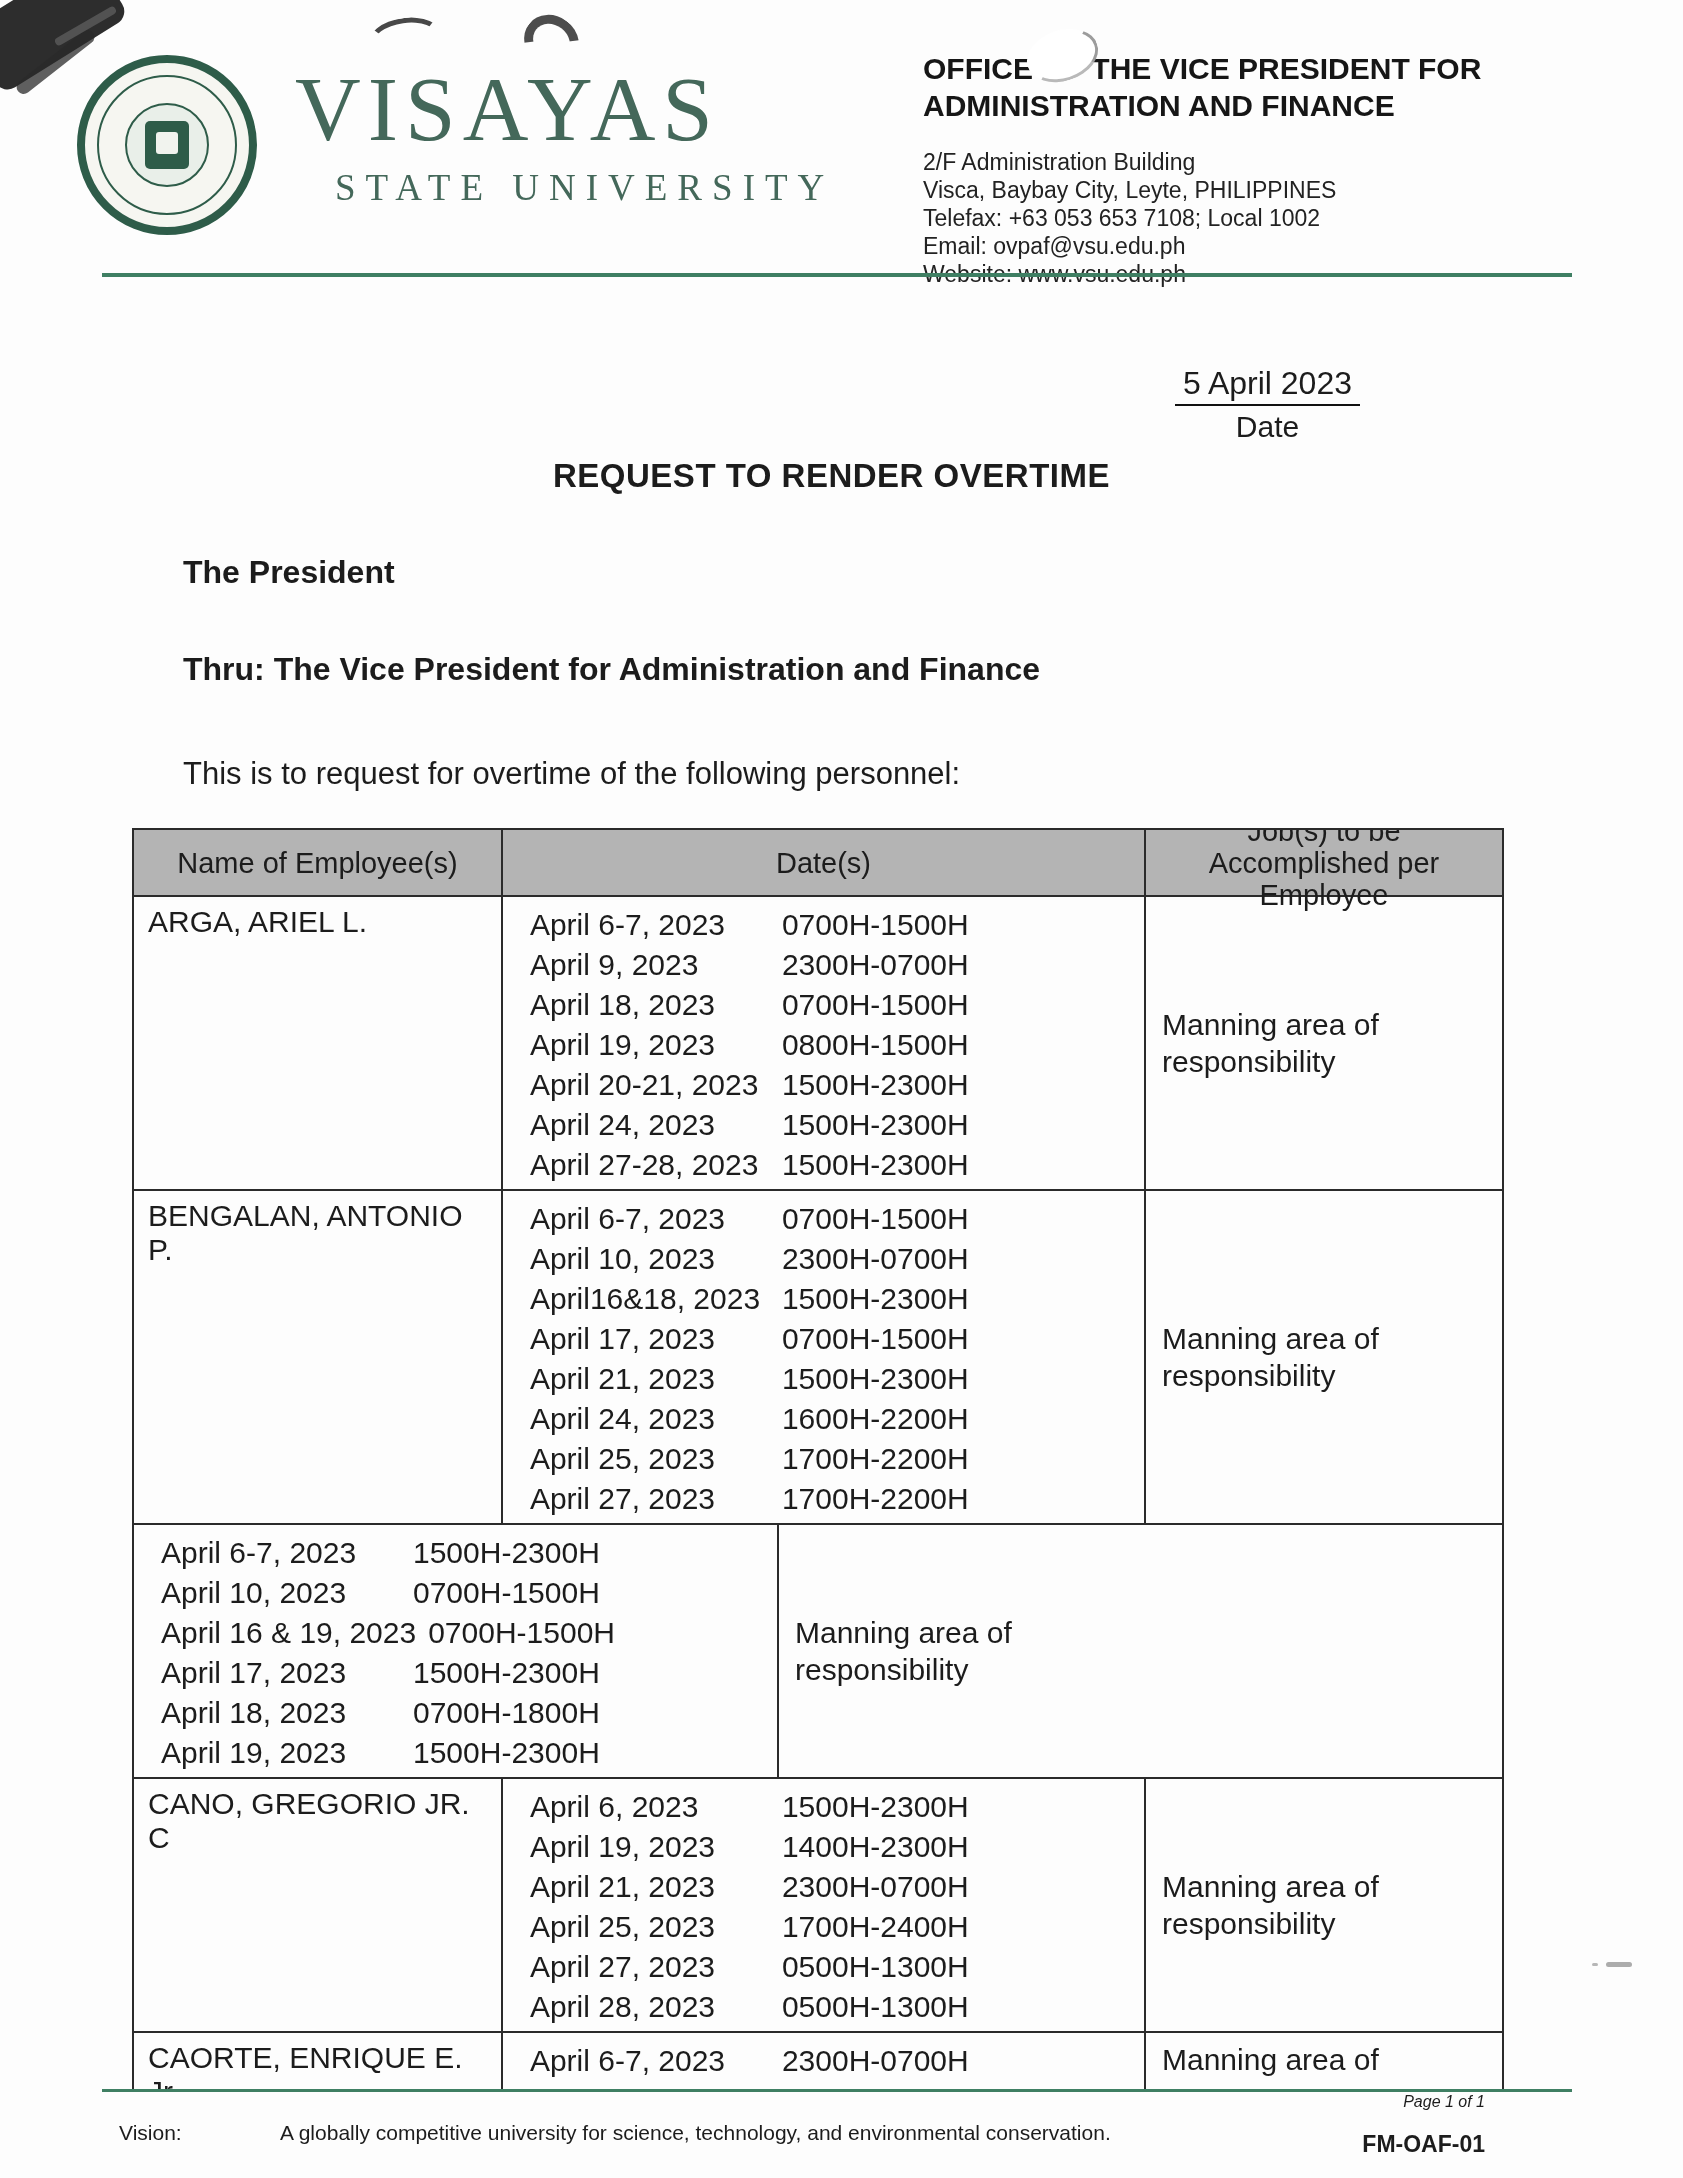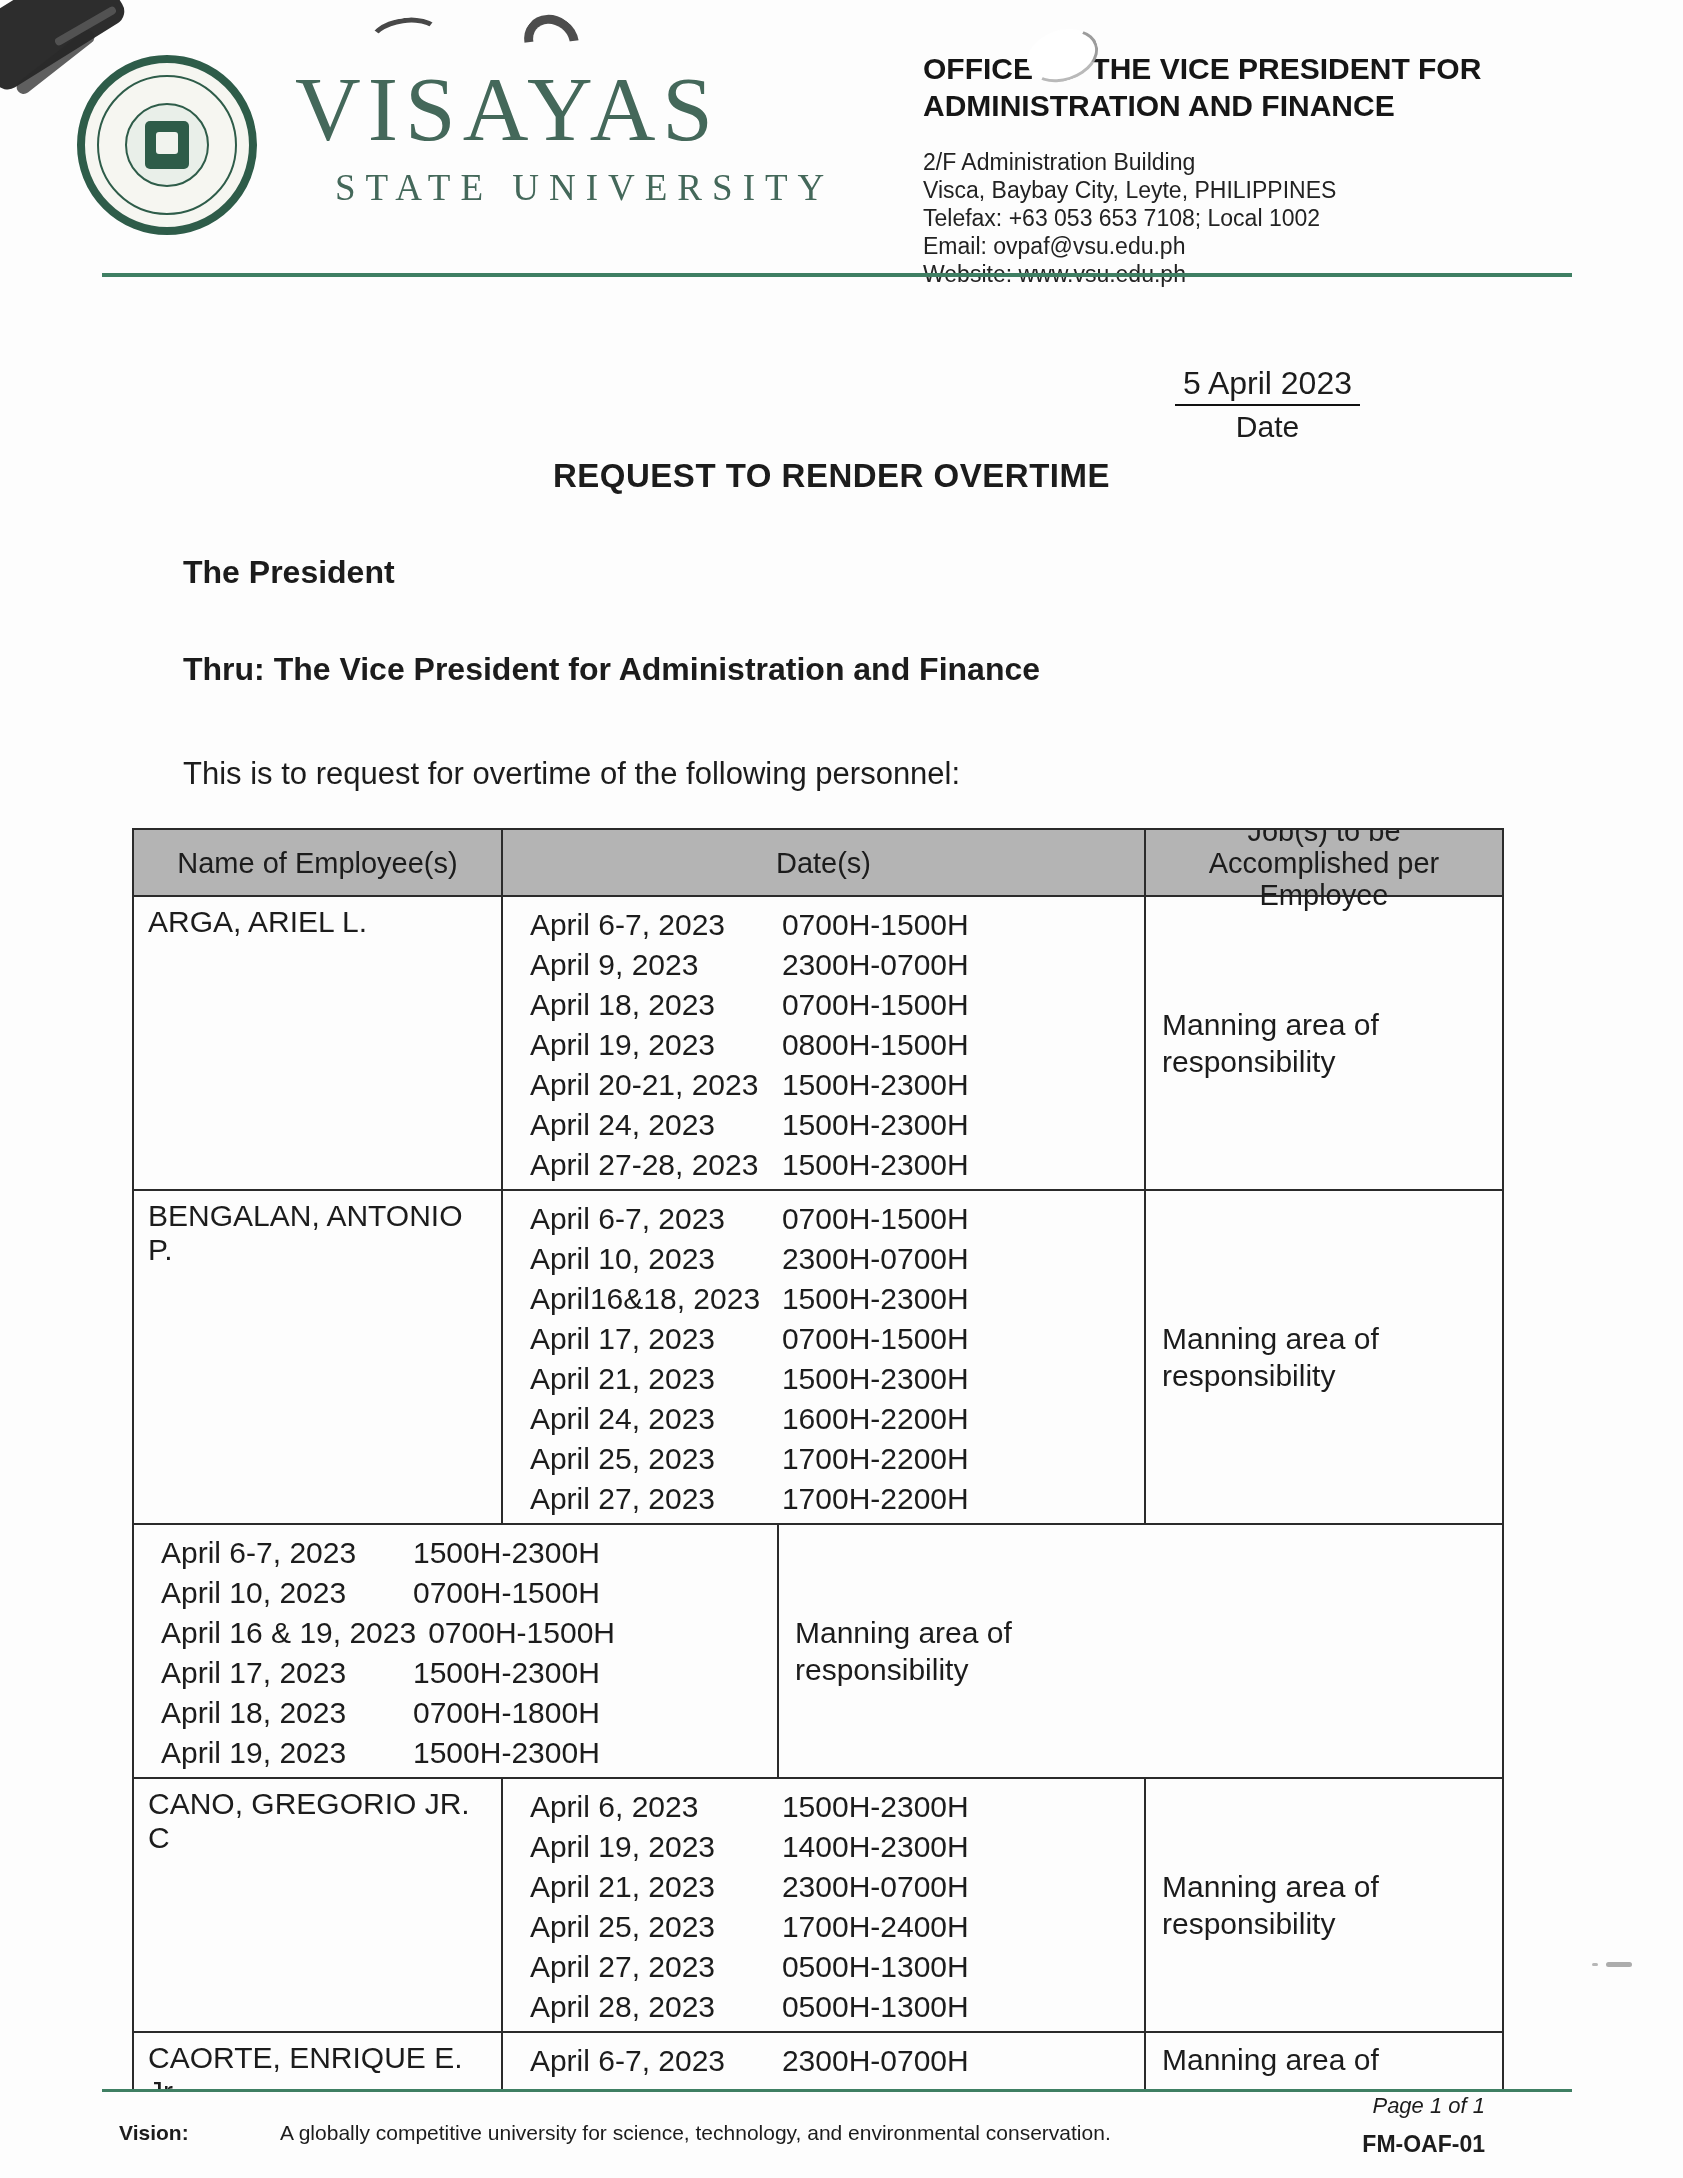--- a/index.html
+++ b/index.html
@@ -76,24 +76,24 @@
   .c-job{width:357px;display:flex;flex-direction:column;justify-content:center;padding:0 22px 0 16px;line-height:37px;}
   .trow.last .c-job{justify-content:flex-start;padding-top:8px;}
   .thead{background:var(--table-header-bg);border-bottom:2px solid var(--line);height:67px;}
   .thead .cell{display:flex;align-items:center;justify-content:center;text-align:center;
     font-size:29px;line-height:32px;padding:2px 14px;}
   .thead .c-name,.thead .c-dates,.thead .c-job{padding-top:2px;padding-bottom:2px;}
   .date-line{display:flex;line-height:40px;white-space:nowrap;}
   .date-line .d{min-width:252px;padding-right:12px;}
 
   
-  .foot-page{position:absolute;right:198px;top:2093px;font-size:22px;font-style:italic;text-align:right;}
+  .foot-page{position:absolute;right:198px;top:2093px;font-size:16px;font-style:italic;text-align:right;}
   .foot-code{position:absolute;right:198px;top:2131px;font-size:23px;font-weight:bold;text-align:right;}
   .foot-row{position:absolute;left:119px;font-size:21px;}
-  .foot-row .lab{display:inline-block;width:161px;font-weight:bold;}
+  .foot-row .lab{display:inline-block;width:161px;font-weight:normal;}
   .foot-vision{top:2121px;}
   .foot-mission{top:2150px;}
 </style>
 </head>
 <body>
 
 <div class="page">
 
   <div class="staple-a"></div>
   <div class="staple-b"></div>

